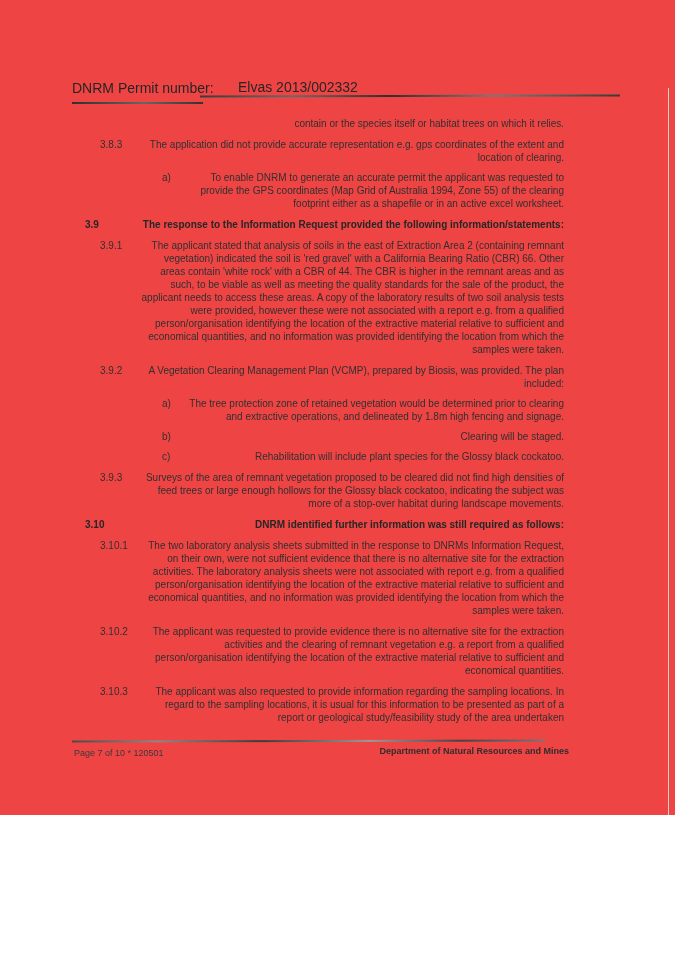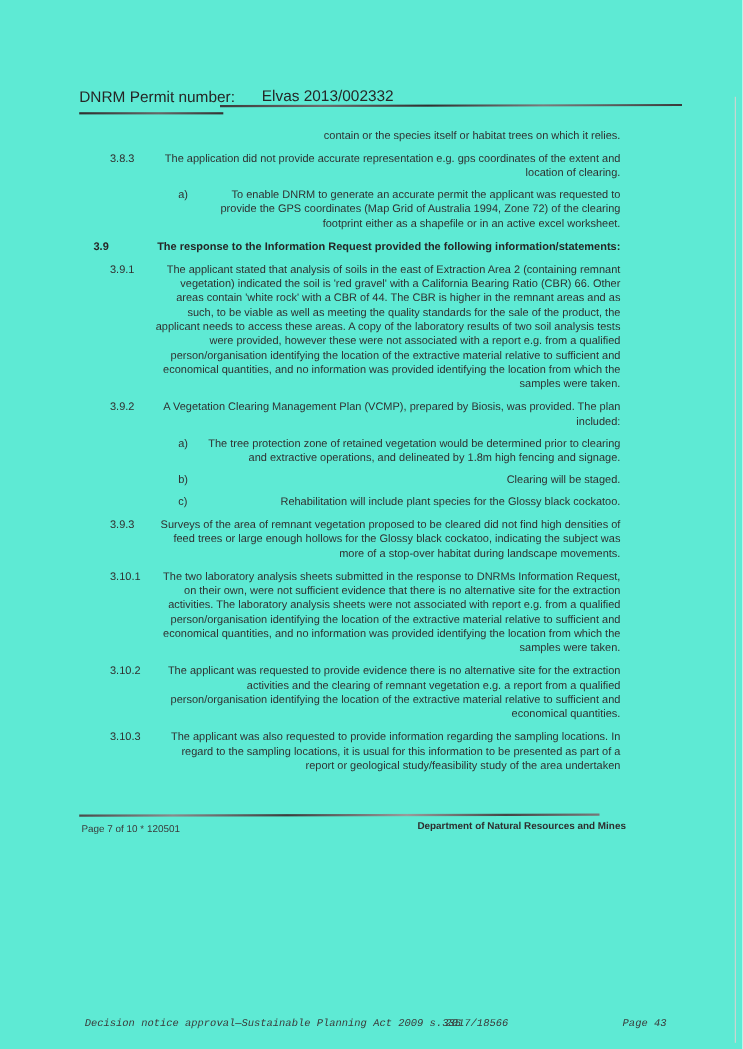--- a/index.html
+++ b/index.html
@@ -1,19 +1,19 @@
 <!DOCTYPE html>
 <html><head>
 <meta charset="utf-8">
 <style>
   html,body{margin:0;padding:0;background:#ffffff;}
   .page{
     position:relative;
-    width:675px;height:954px;
-    background:#5eead4;
+    width:675px;height:815px;
+    background:#ef4444;
     font-family:"Liberation Sans",sans-serif;
     color:#2e2e2e;
     overflow:hidden;
   }
   .scan{filter:blur(0.25px);}
   
   .scan-edge{position:absolute;left:668px;top:88px;height:860px;width:1px;background:#d4d4d0;}
 
   
   .hdr-label{position:absolute;top:80px;left:72px;font-size:14px;color:#262626;}
@@ -73,21 +73,21 @@
         <div class="block continuation">
           <div class="txt cont">contain or the species itself or habitat trees on which it relies.</div>
         </div>
         <div class="block para">
           <div class="row main">
             <span class="num">3.8.3</span>
             <div class="txt">The application did not provide accurate representation e.g. gps coordinates of the extent and location of clearing.</div>
           </div>
           <div class="row item">
             <span class="num">a)</span>
-            <div class="txt">To enable DNRM to generate an accurate permit the applicant was requested to provide the GPS coordinates (Map Grid of Australia 1994, Zone 72) of the clearing footprint either as a shapefile or in an active excel worksheet.</div>
+            <div class="txt">To enable DNRM to generate an accurate permit the applicant was requested to provide the GPS coordinates (Map Grid of Australia 1994, Zone 55) of the clearing footprint either as a shapefile or in an active excel worksheet.</div>
           </div>
         </div>
         <div class="block heading">
           <div class="row main">
             <span class="num">3.9</span>
             <div class="txt">The response to the Information Request provided the following information/statements:</div>
           </div>
         </div>
         <div class="block para">
           <div class="row main">
@@ -112,20 +112,26 @@
             <span class="num">c)</span>
             <div class="txt">Rehabilitation will include plant species for the Glossy black cockatoo.</div>
           </div>
         </div>
         <div class="block para">
           <div class="row main">
             <span class="num">3.9.3</span>
             <div class="txt">Surveys of the area of remnant vegetation proposed to be cleared did not find high densities of feed trees or large enough hollows for the Glossy black cockatoo, indicating the subject was more of a stop-over habitat during landscape movements.</div>
           </div>
         </div>
+        <div class="block heading">
+          <div class="row main">
+            <span class="num">3.10</span>
+            <div class="txt">DNRM identified further information was still required as follows:</div>
+          </div>
+        </div>
         <div class="block para">
           <div class="row main">
             <span class="num">3.10.1</span>
             <div class="txt">The two laboratory analysis sheets submitted in the response to DNRMs Information Request, on their own, were not sufficient evidence that there is no alternative site for the extraction activities. The laboratory analysis sheets were not associated with report e.g. from a qualified person/organisation identifying the location of the extractive material relative to sufficient and economical quantities, and no information was provided identifying the location from which the samples were taken.</div>
           </div>
         </div>
         <div class="block para">
           <div class="row main">
             <span class="num">3.10.2</span>
             <div class="txt">The applicant was requested to provide evidence there is no alternative site for the extraction activities and the clearing of remnant vegetation e.g. a report from a qualified person/organisation identifying the location of the extractive material relative to sufficient and economical quantities.</div>

